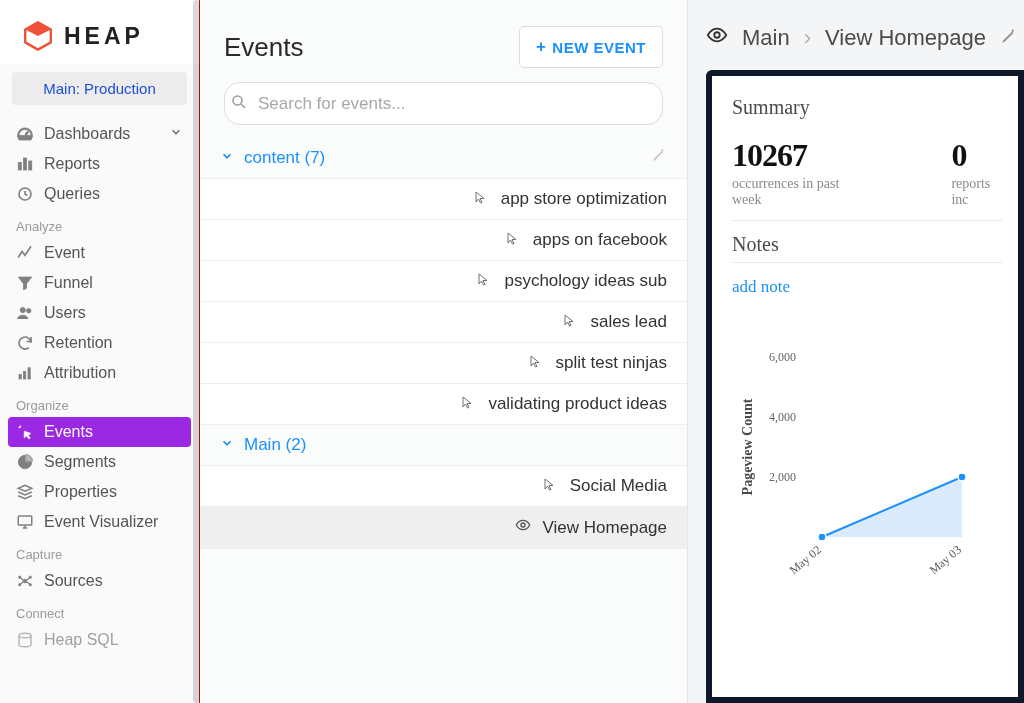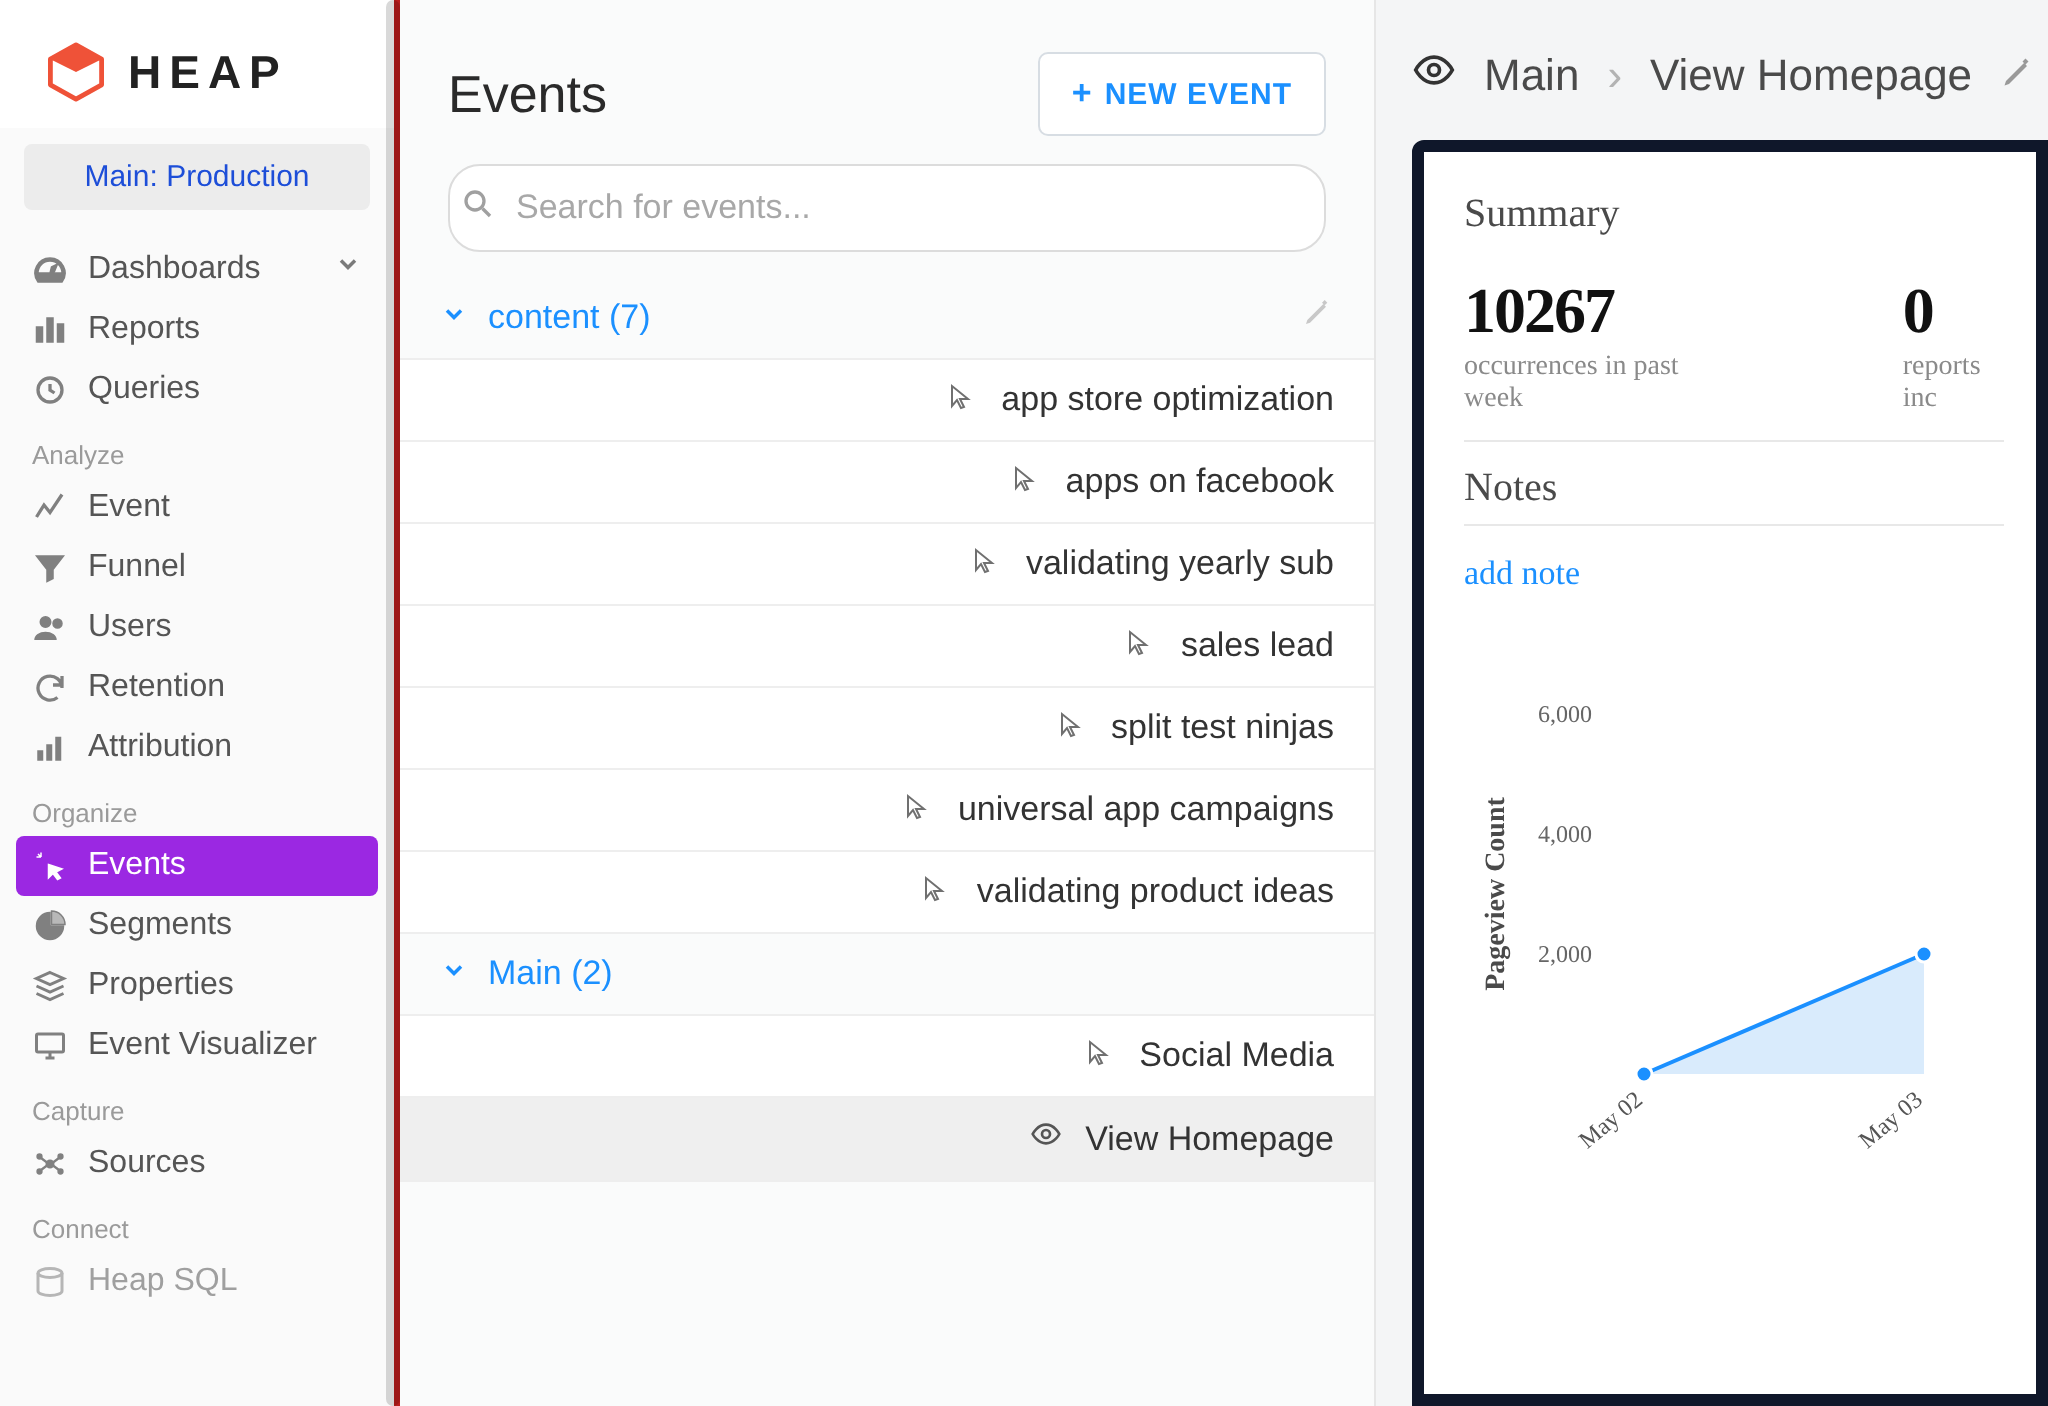--- a/index.html
+++ b/index.html
@@ -15,21 +15,21 @@
     display: flex;
     width: 1024px;
     height: 703px;
     background: #fff;
   }
   
   .sidebar {
     width: 200px;
     flex-shrink: 0;
     background: #fafafa;
-    border-right: 3px solid #b91c1c;
+    border-right: 1px solid #b91c1c;
     display: flex;
     flex-direction: column;
     overflow-y: auto;
   }
   .logo-wrap {
     display: flex;
     align-items: center;
     gap: 10px;
     padding: 20px 22px 12px 22px;
     background: #fff;
@@ -372,39 +372,33 @@
         <div class="event-row">
           <span class="picon"><svg width="12" height="14" viewBox="0 0 24 24">
               <path d="M4 2l0 20 5-6 4 8 3-1-4-8h8z" fill="none" stroke="#707070" stroke-width="2"></path>
             </svg></span>
           <span>apps on facebook</span>
         </div>
         <div class="event-row">
           <span class="picon"><svg width="12" height="14" viewBox="0 0 24 24">
               <path d="M4 2l0 20 5-6 4 8 3-1-4-8h8z" fill="none" stroke="#707070" stroke-width="2"></path>
             </svg></span>
-          <span>validating yearly sub</span>
+          <span>psychology ideas sub</span>
         </div>
         <div class="event-row">
           <span class="picon"><svg width="12" height="14" viewBox="0 0 24 24">
               <path d="M4 2l0 20 5-6 4 8 3-1-4-8h8z" fill="none" stroke="#707070" stroke-width="2"></path>
             </svg></span>
           <span>sales lead</span>
         </div>
         <div class="event-row">
           <span class="picon"><svg width="12" height="14" viewBox="0 0 24 24">
               <path d="M4 2l0 20 5-6 4 8 3-1-4-8h8z" fill="none" stroke="#707070" stroke-width="2"></path>
             </svg></span>
           <span>split test ninjas</span>
-        </div>
-        <div class="event-row">
-          <span class="picon"><svg width="12" height="14" viewBox="0 0 24 24">
-              <path d="M4 2l0 20 5-6 4 8 3-1-4-8h8z" fill="none" stroke="#707070" stroke-width="2"></path>
-            </svg></span>
-          <span>universal app campaigns</span>
         </div>
         <div class="event-row">
           <span class="picon"><svg width="12" height="14" viewBox="0 0 24 24">
               <path d="M4 2l0 20 5-6 4 8 3-1-4-8h8z" fill="none" stroke="#707070" stroke-width="2"></path>
             </svg></span>
           <span>validating product ideas</span>
         </div>
         <div class="cat-row">
           <span class="chev"><svg width="14" height="14" viewBox="0 0 24 24">
               <path fill="none" stroke="#1b90ff" stroke-width="3" d="M6 9l6 6 6-6"></path>

